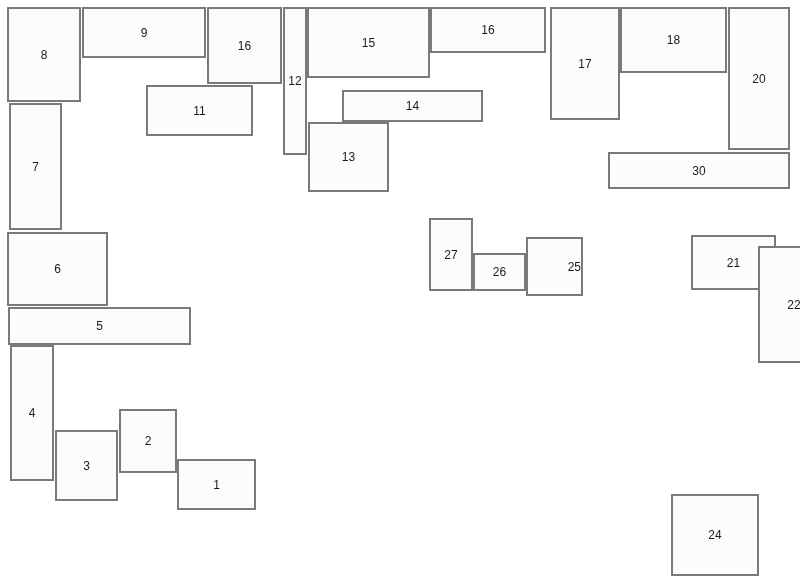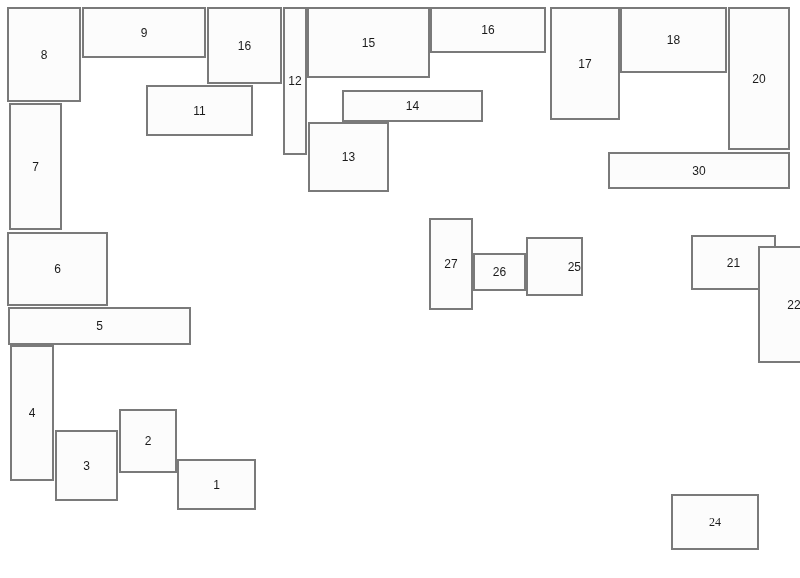--- a/index.html
+++ b/index.html
@@ -97,25 +97,25 @@
     </div>
     <div class="box" style="left: 608px; top: 152px; width: 182px; height: 37px;">
       <span>30</span>
     </div>
     <div class="box" style="left: 691px; top: 191px; width: 85px; height: 55px; margin-top: 44px;">
       <span>21</span>
     </div>
     <div class="box" style="left: 718px; top: 246px; width: 72px; height: 117px; margin-left: 40px;">
       <span>22</span>
     </div>
-    <div class="box" style="left: 671px; top: 494px; width: 88px; height: 56px; font-family: Liberation Serif, serif;">
+    <div class="box" style="left: 671px; top: 494px; width: 88px; height: 82px;">
       <span>24</span>
     </div>
     <div class="box" style="left: 526px; top: 237px; width: 57px; height: 59px; justify-content: flex-end;">
       <span>25</span>
     </div>
     <div class="box" style="left: 473px; top: 253px; width: 53px; height: 38px;">
       <span>26</span>
     </div>
-    <div class="box" style="left: 429px; top: 218px; width: 44px; height: 92px;">
+    <div class="box" style="left: 429px; top: 218px; width: 44px; height: 73px;">
       <span>27</span>
     </div>
   </div>
 
 </body></html>

